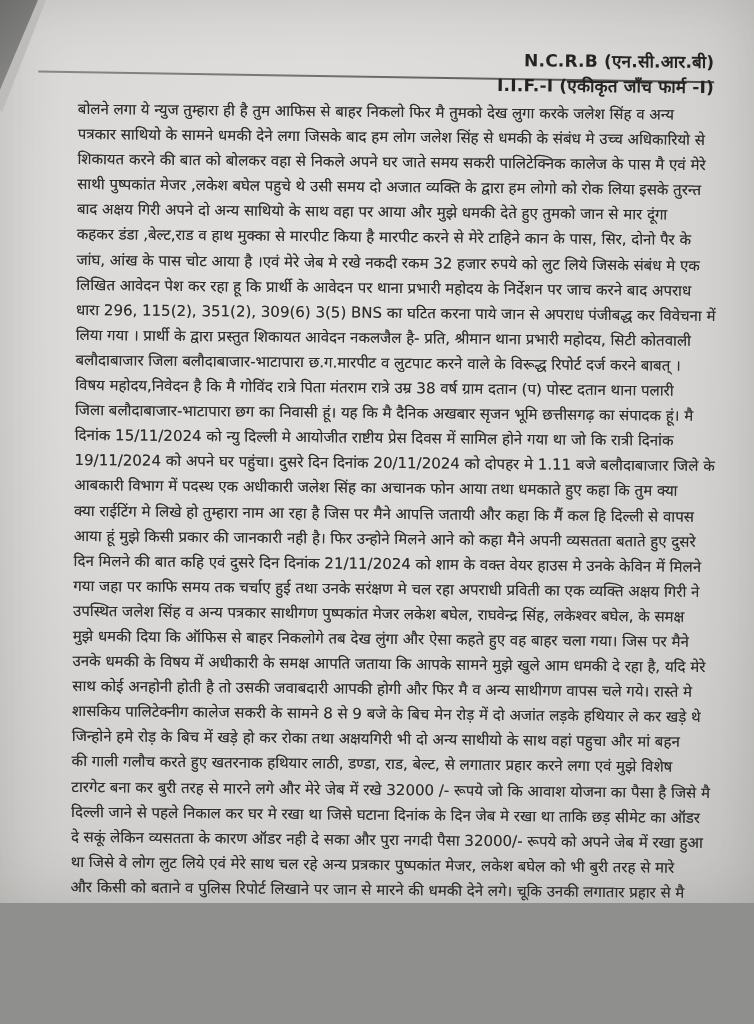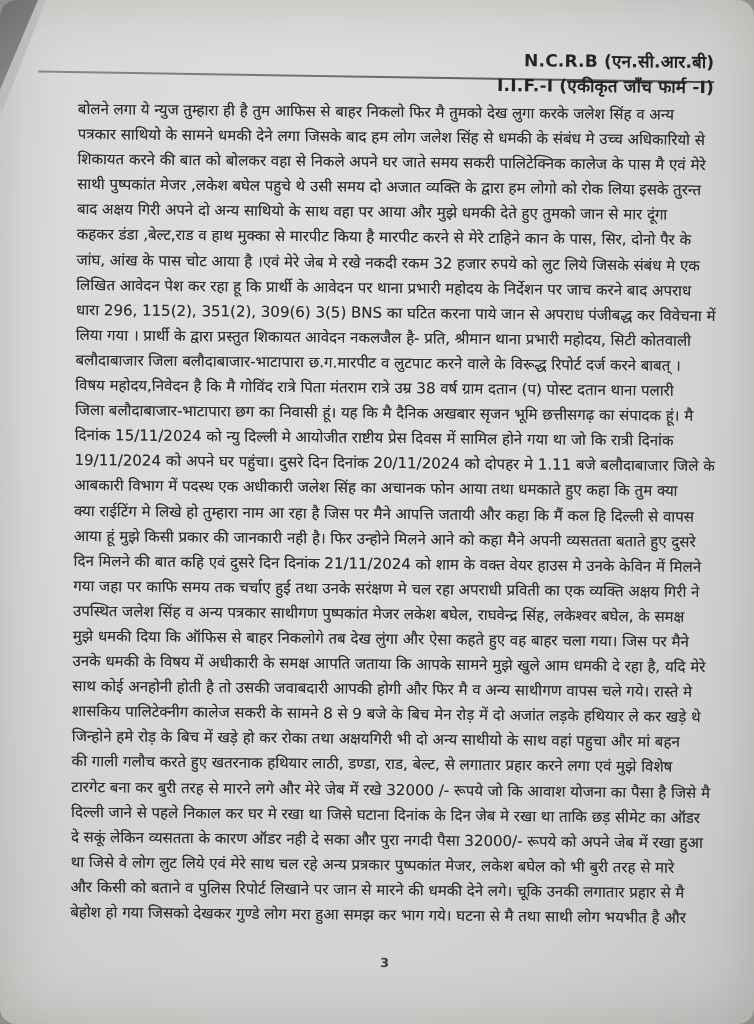--- a/index.html
+++ b/index.html
@@ -4,26 +4,25 @@
 <style>
   html, body {
     margin: 0;
     padding: 0;
     background: #8f8f8d;
     font-family: "DejaVu Sans", "Liberation Sans", sans-serif;
   }
   .photo {
     position: relative;
     width: 754px;
-    height: 1024px;
+    height: 903px;
     overflow: hidden;
     background:
       radial-gradient(ellipse at 42% 30%, #e2e1df 0%, #dad9d7 45%, #cfcecc 78%, #c3c2c0 100%);
     box-shadow: inset 0 0 60px rgba(60,60,58,0.18);
-    border-radius: 16px;
   }
   
   .corner-backdrop {
     position: absolute;
     left: 0; top: 0;
     width: 60px; height: 120px;
     background: linear-gradient(135deg, #6e6e6c 0%, #8a8a88 60%, #9e9e9c 100%);
     clip-path: polygon(0 0, 44px 0, 0 108px);
   }
   .corner-edge {

